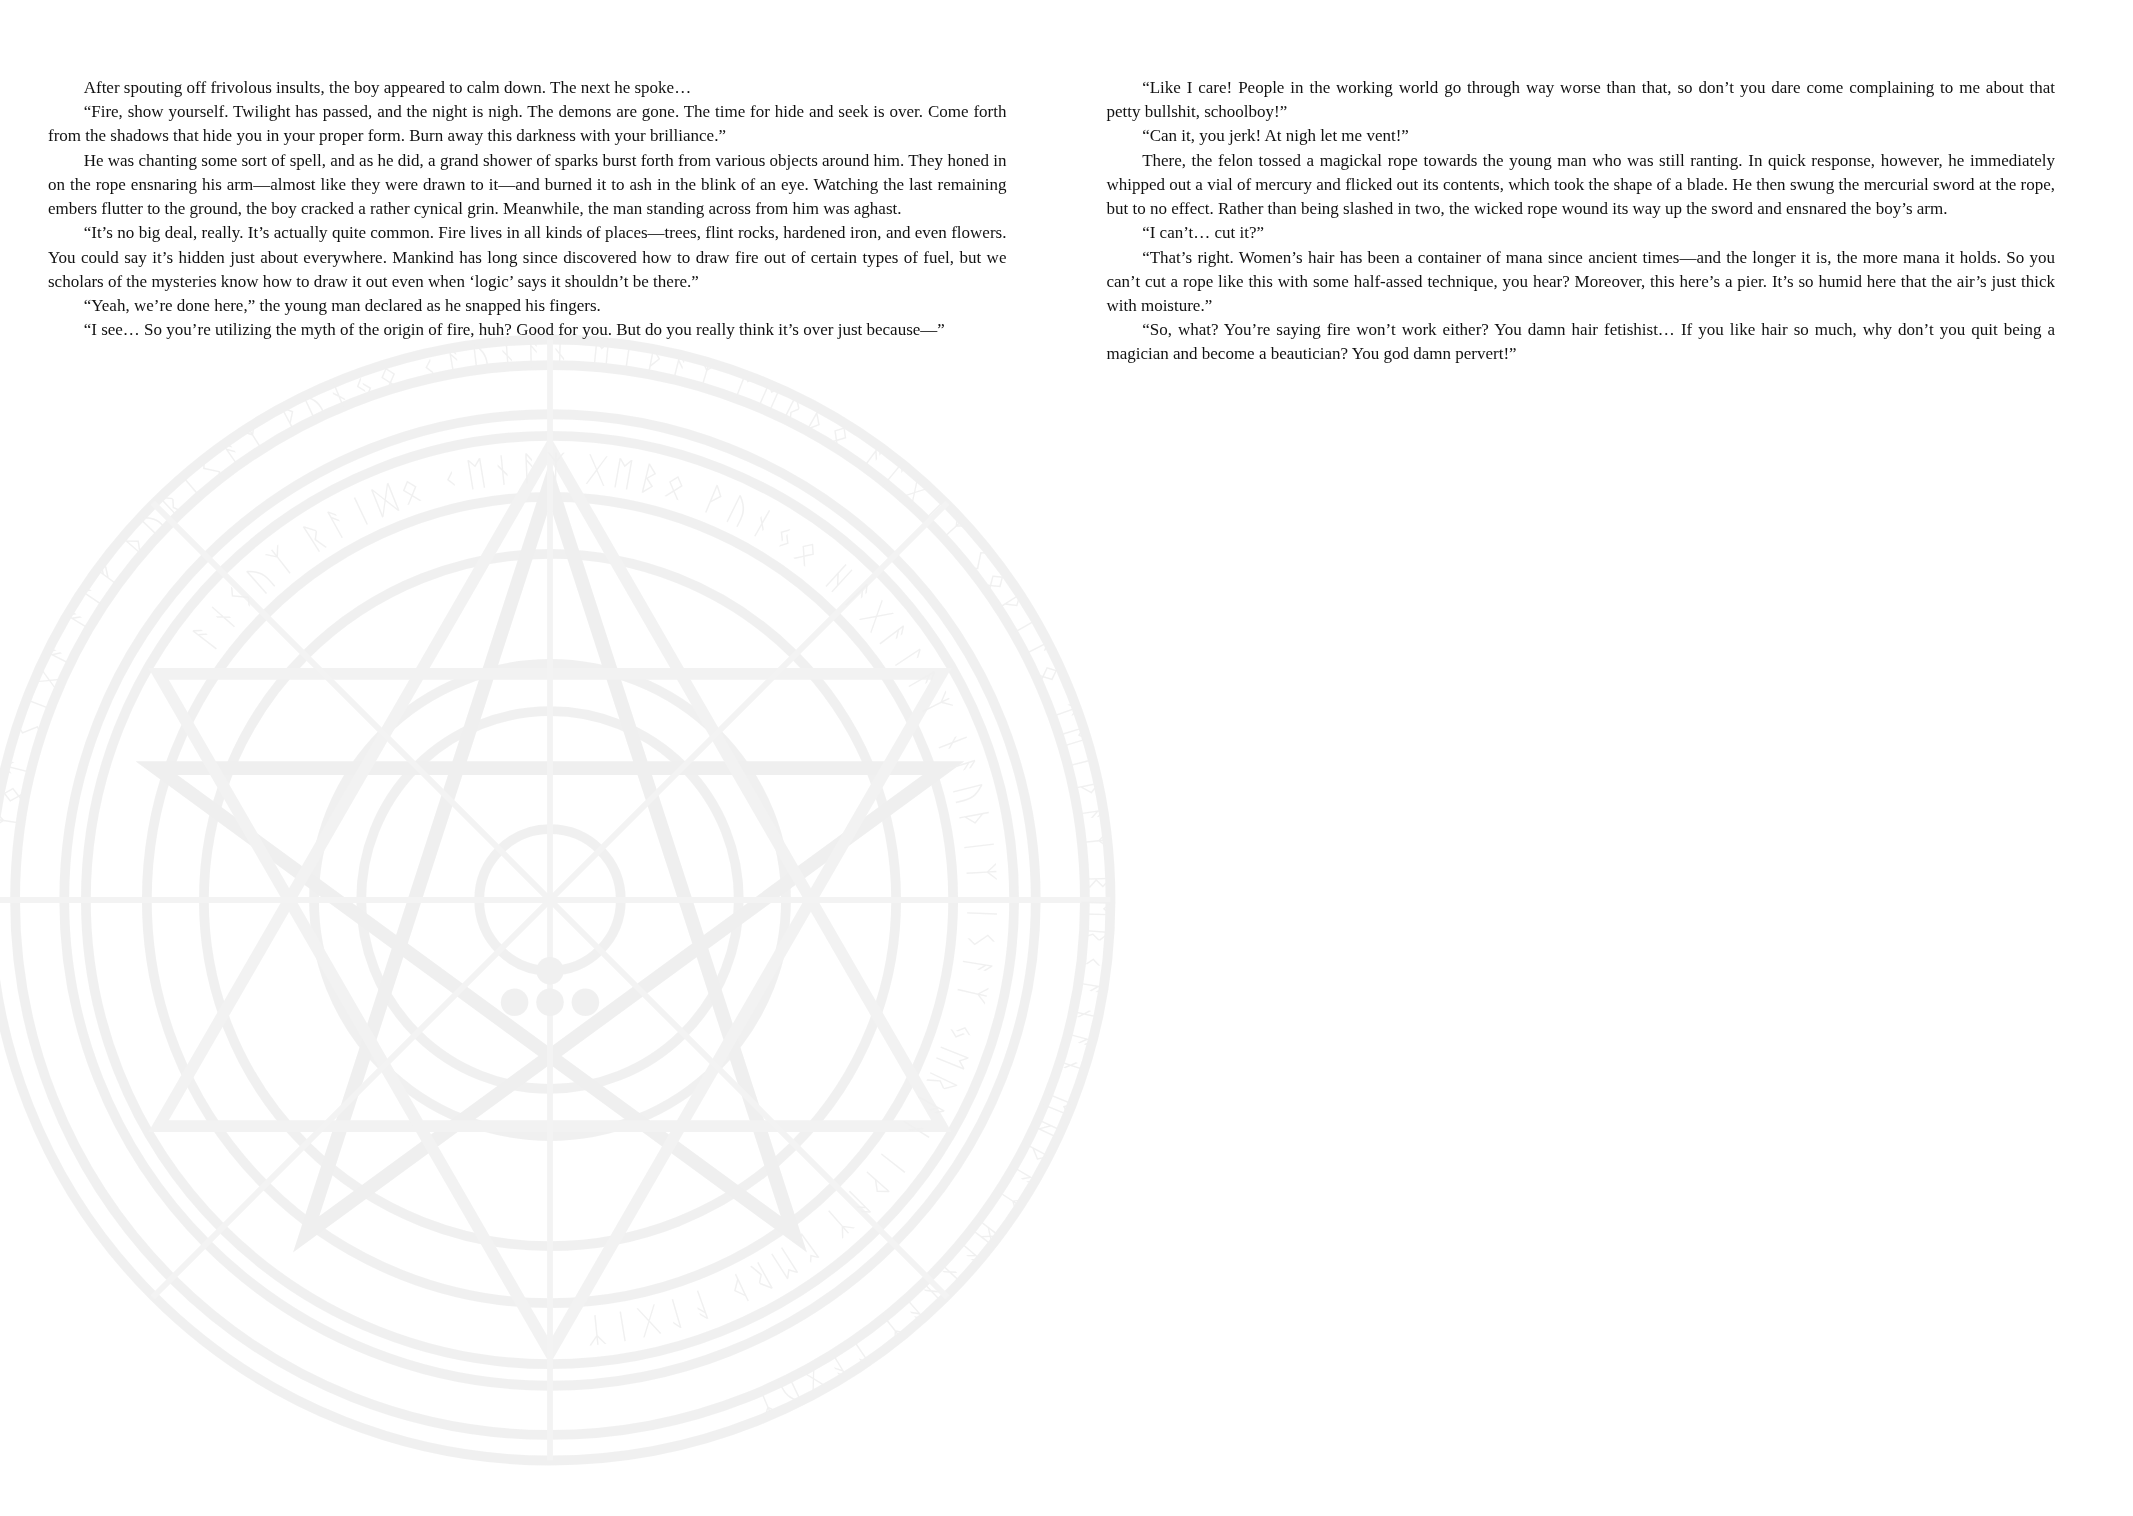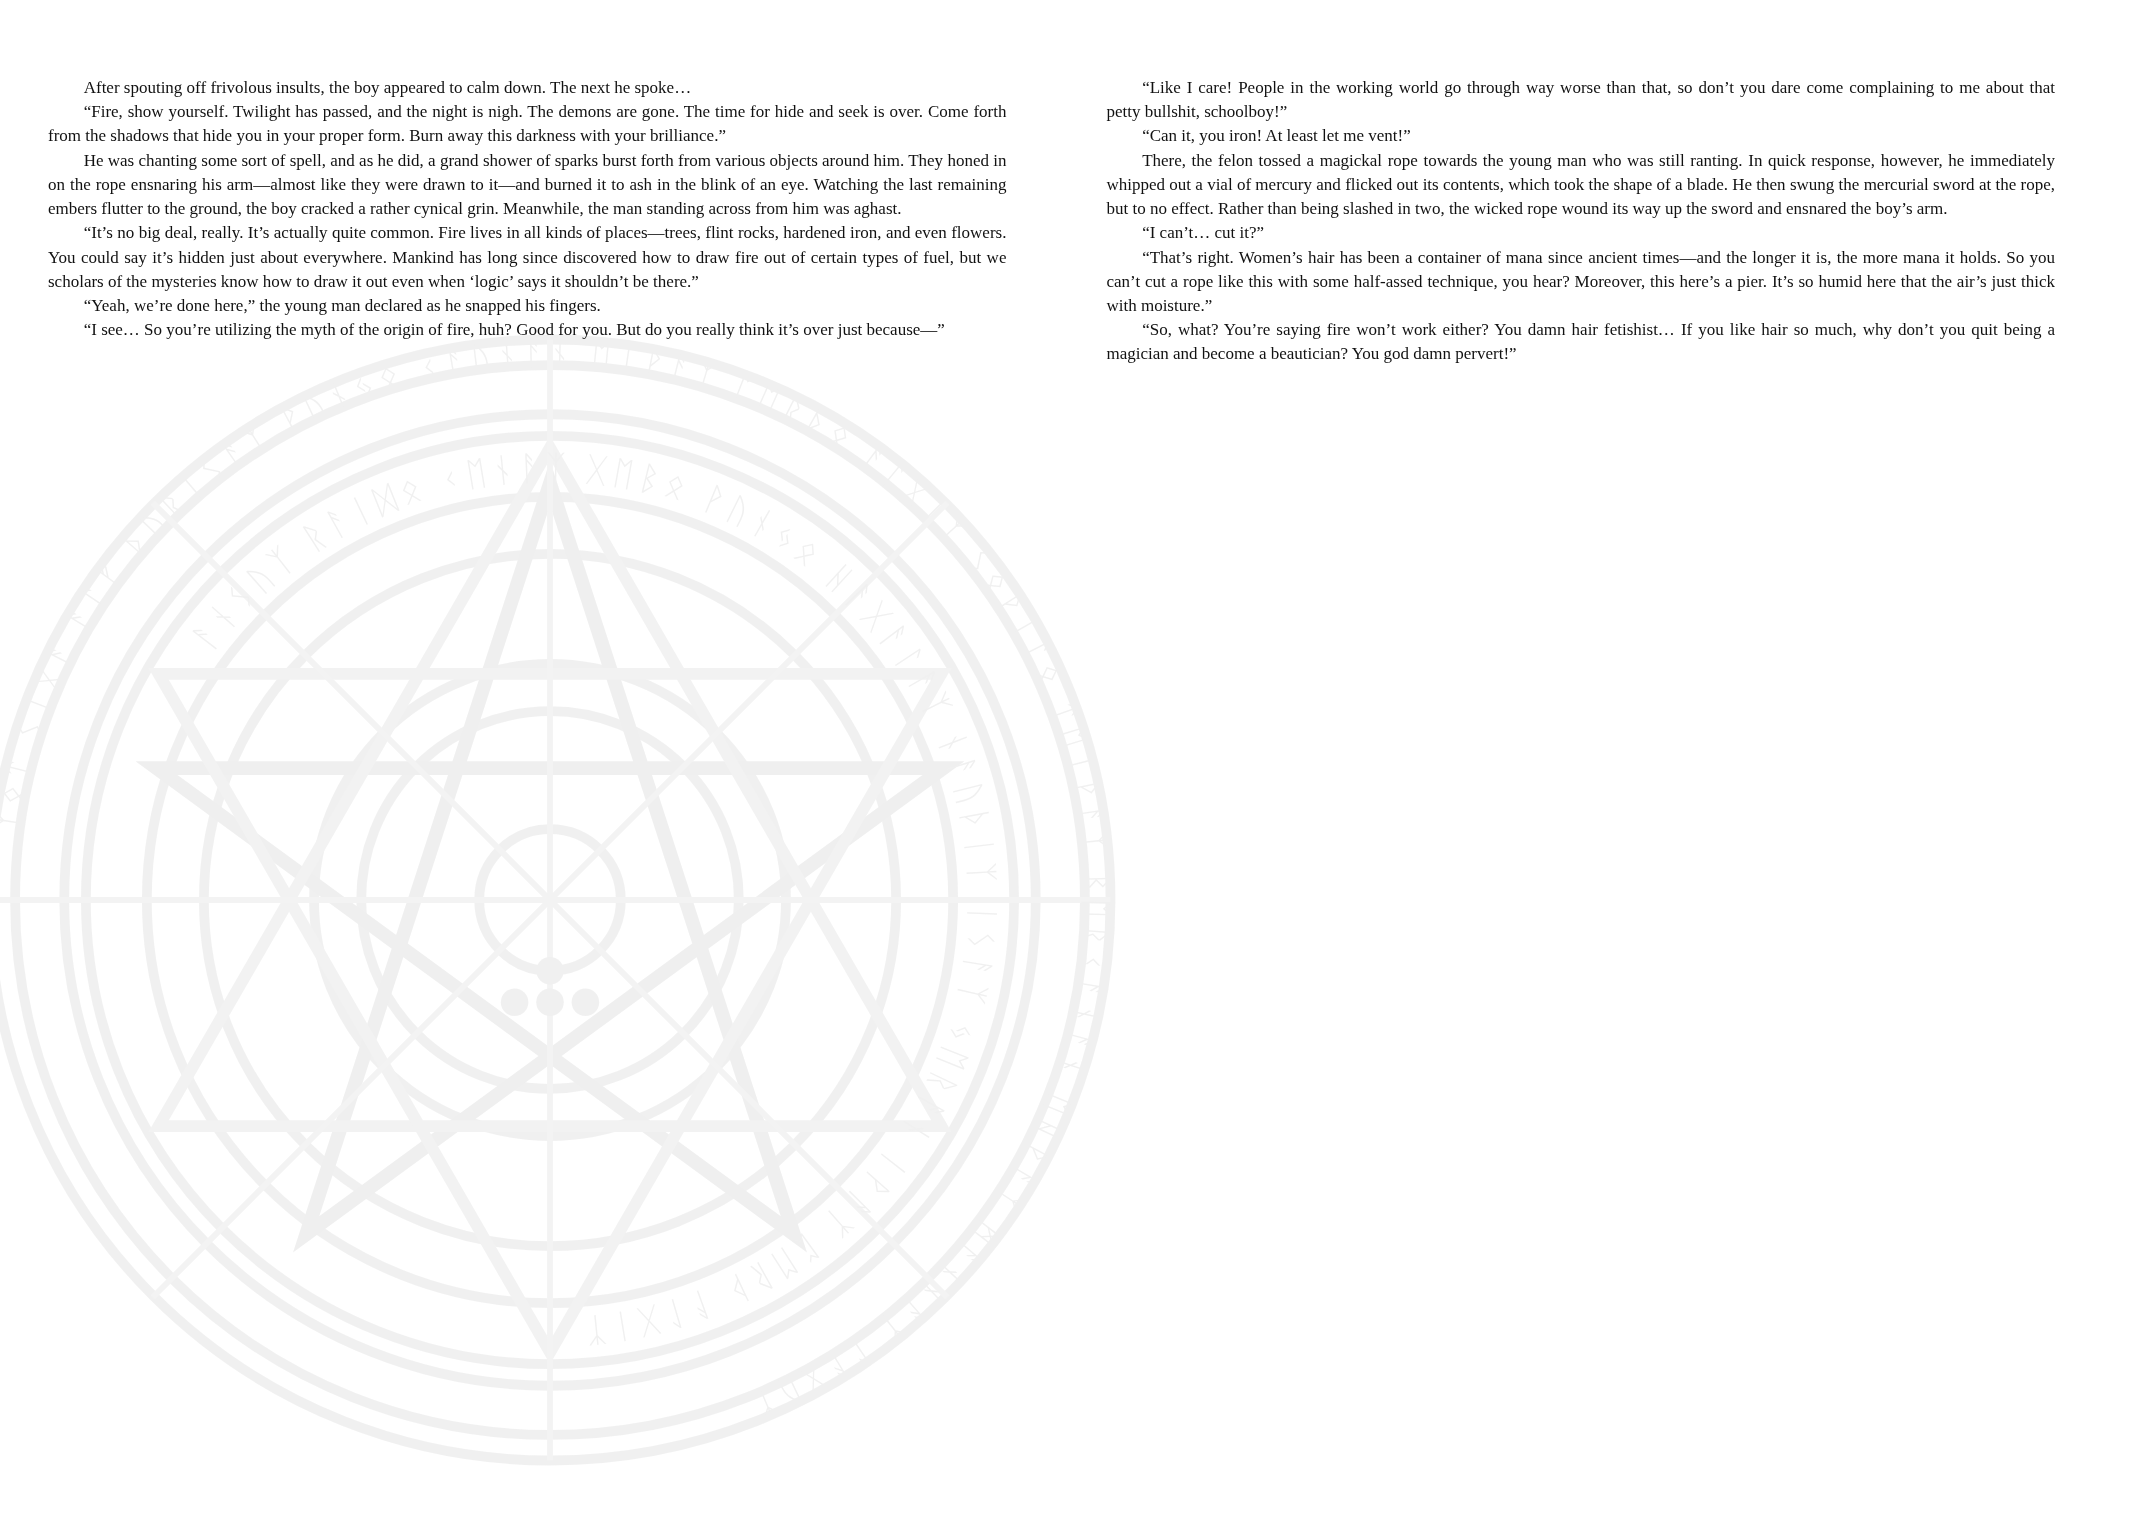--- a/index.html
+++ b/index.html
@@ -110,20 +110,20 @@
     <p class="para">After spouting off frivolous insults, the boy appeared to calm down. The next he spoke…</p>
     <p class="para">“Fire, show yourself. Twilight has passed, and the night is nigh. The demons are gone. The time for hide and seek is over. Come forth from the shadows that hide you in your proper form. Burn away this darkness with your brilliance.”</p>
     <p class="para">He was chanting some sort of spell, and as he did, a grand shower of sparks burst forth from various objects around him. They honed in on the rope ensnaring his arm—almost like they were drawn to it—and burned it to ash in the blink of an eye. Watching the last remaining embers flutter to the ground, the boy cracked a rather cynical grin. Meanwhile, the man standing across from him was aghast.</p>
     <p class="para">“It’s no big deal, really. It’s actually quite common. Fire lives in all kinds of places—trees, flint rocks, hardened iron, and even flowers. You could say it’s hidden just about everywhere. Mankind has long since discovered how to draw fire out of certain types of fuel, but we scholars of the mysteries know how to draw it out even when ‘logic’ says it shouldn’t be there.”</p>
     <p class="para">“Yeah, we’re done here,” the young man declared as he snapped his fingers.</p>
     <p class="para">“I see… So you’re utilizing the myth of the origin of fire, huh? Good for you. But do you really think it’s over just because—”</p>
   </div>
 
   <div class="column right">
     <p class="para">“Like I care! People in the working world go through way worse than that, so don’t you dare come complaining to me about that petty bullshit, schoolboy!”</p>
-    <p class="para">“Can it, you iron! At least let me vent!”</p>
+    <p class="para">“Can it, you jerk! At nigh let me vent!”</p>
     <p class="para">There, the felon tossed a magickal rope towards the young man who was still ranting. In quick response, however, he immediately whipped out a vial of mercury and flicked out its contents, which took the shape of a blade. He then swung the mercurial sword at the rope, but to no effect. Rather than being slashed in two, the wicked rope wound its way up the sword and ensnared the boy’s arm.</p>
     <p class="para">“I can’t… cut it?”</p>
     <p class="para">“That’s right. Women’s hair has been a container of mana since ancient times—and the longer it is, the more mana it holds. So you can’t cut a rope like this with some half-assed technique, you hear? Moreover, this here’s a pier. It’s so humid here that the air’s just thick with moisture.”</p>
     <p class="para">“So, what? You’re saying fire won’t work either? You damn hair fetishist… If you like hair so much, why don’t you quit being a magician and become a beautician? You god damn pervert!”</p>
   </div>
 
 </div>
 
 </body></html>

